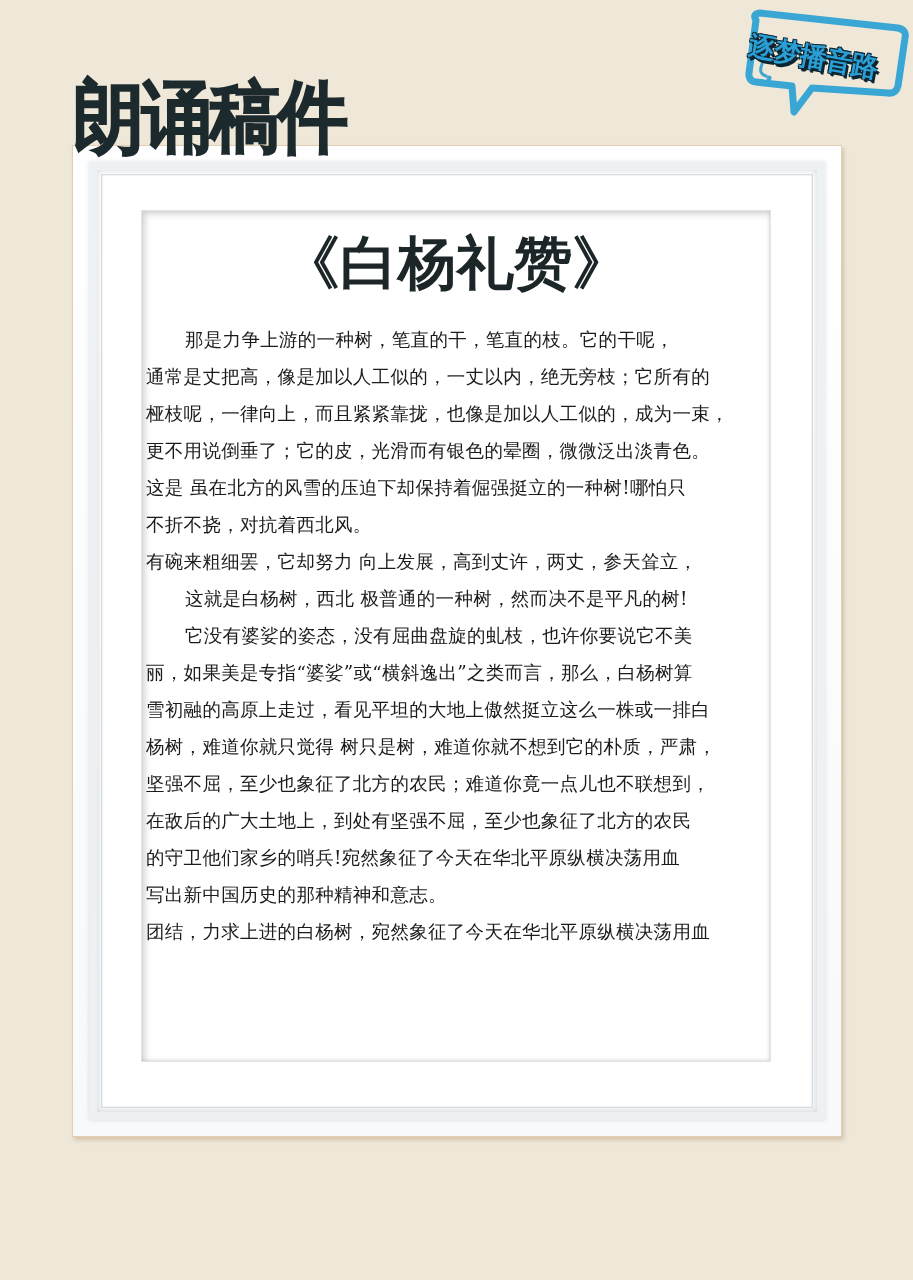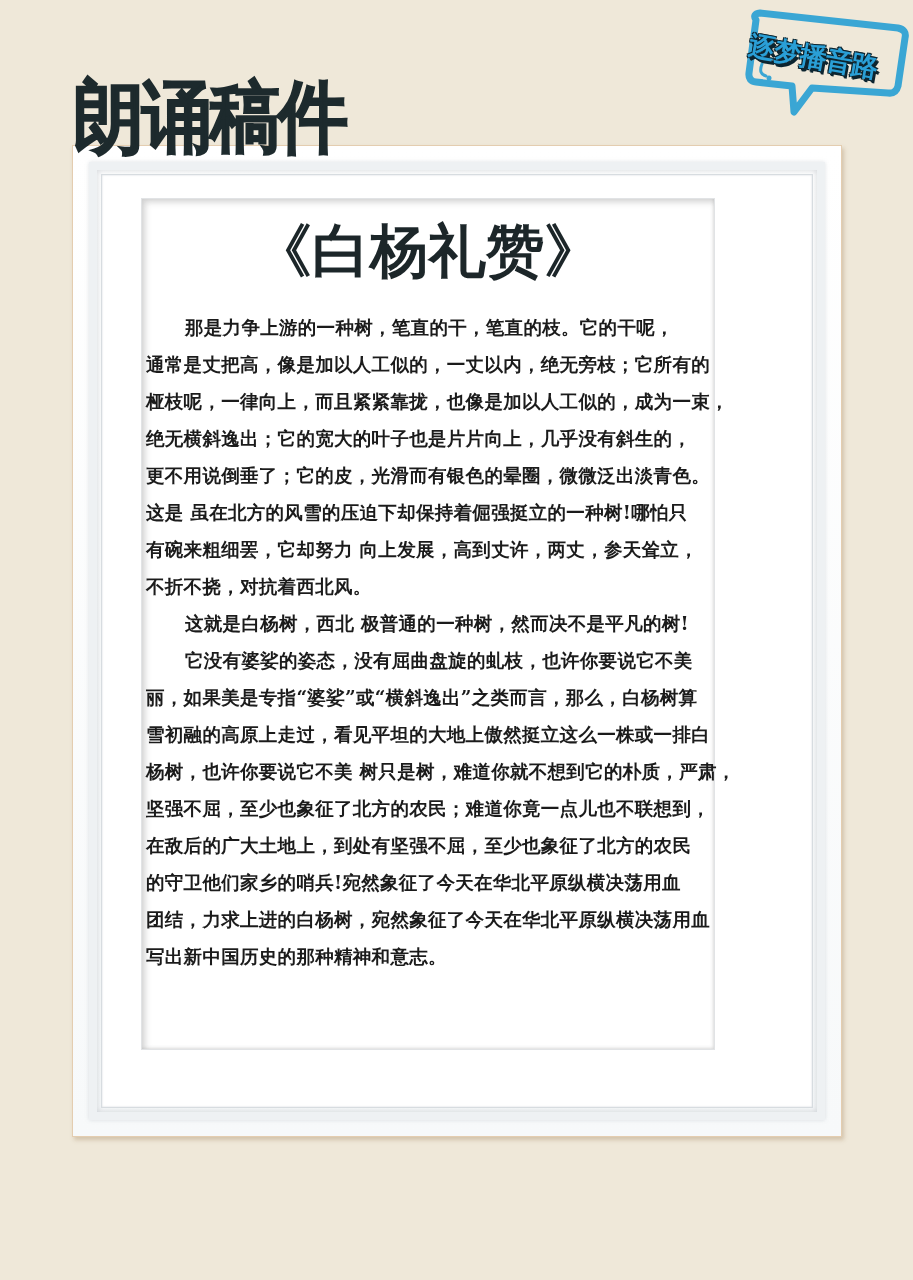--- a/index.html
+++ b/index.html
@@ -62,22 +62,22 @@
   }
   .frame-mat {
     position: absolute;
     left: 28px; top: 28px; right: 28px; bottom: 28px;
     background: #ffffff;
     border: 1px solid #d7dce0;
     box-shadow: inset 0 0 2px rgba(140,150,160,0.4);
   }
   .paper {
     position: absolute;
-    left: 68px; top: 52px;
-    width: 574px; height: 852px;
+    left: 68px; top: 64px;
+    width: 630px; height: 852px;
     background: #ffffff;
     box-shadow: inset 3px 3px 6px rgba(130,130,130,0.35), inset -1px -1px 3px rgba(160,160,160,0.3);
     border: 1px solid #e1e3e5;
   }
   .doc-title {
     position: absolute;
     left: 0; right: 0; top: 14px;
     text-align: center;
     font-family: "DejaVu Serif", "Liberation Serif", serif;
     font-weight: bold;
@@ -88,21 +88,21 @@
   .doc-body {
     position: absolute;
     left: 4px; top: 110px;
     width: 630px;
     font-family: "DejaVu Serif", "Liberation Serif", serif;
     font-size: 18.5px;
     line-height: 37px;
     color: #1b1b1b;
     letter-spacing: 0.3px;
   }
-  .line { white-space: nowrap; height: 37px; font-weight: bold; }
+  .line { white-space: nowrap; height: 37px; }
   .line.indent { padding-left: 39px; }
 </style>
 </head>
 <body>
 
 <div class="page-heading">朗诵稿件</div>
 
 <div class="badge">
   <svg width="168" height="110" viewBox="0 0 168 110">
     <path d="M14 12 Q10 6 18 5 L156 20 Q165 22 163 30 L156 78 Q154 86 146 85 L70 80 L52 104 L50 78 L14 74 Q6 73 7 65 Z" fill="#efe8d9" stroke="#3aa6d4" stroke-width="7" stroke-linejoin="round"></path>
@@ -114,30 +114,29 @@
 
 <div class="frame-outer">
   <div class="frame-bevel"></div>
   <div class="frame-mat"></div>
   <div class="paper">
     <div class="doc-title">《白杨礼赞》</div>
     <div class="doc-body">
       <div class="line indent">那是力争上游的一种树，笔直的干，笔直的枝。它的干呢，</div>
       <div class="line">通常是丈把高，像是加以人工似的，一丈以内，绝无旁枝；它所有的</div>
       <div class="line">桠枝呢，一律向上，而且紧紧靠拢，也像是加以人工似的，成为一束，</div>
-      <div class="line">绝无横斜逸出；它的宽大的叶子也是片片向上，几乎没有斜生的，</div>
       <div class="line">更不用说倒垂了；它的皮，光滑而有银色的晕圈，微微泛出淡青色。</div>
       <div class="line">这是 虽在北方的风雪的压迫下却保持着倔强挺立的一种树!哪怕只</div>
+      <div class="line">不折不挠，对抗着西北风。</div>
       <div class="line">有碗来粗细罢，它却努力 向上发展，高到丈许，两丈，参天耸立，</div>
-      <div class="line">不折不挠，对抗着西北风。</div>
       <div class="line indent">这就是白杨树，西北 极普通的一种树，然而决不是平凡的树!</div>
       <div class="line indent">它没有婆娑的姿态，没有屈曲盘旋的虬枝，也许你要说它不美</div>
       <div class="line">丽，如果美是专指“婆娑”或“横斜逸出”之类而言，那么，白杨树算</div>
       <div class="line">雪初融的高原上走过，看见平坦的大地上傲然挺立这么一株或一排白</div>
-      <div class="line">杨树，也许你要说它不美 树只是树，难道你就不想到它的朴质，严肃，</div>
+      <div class="line">杨树，难道你就只觉得 树只是树，难道你就不想到它的朴质，严肃，</div>
       <div class="line">坚强不屈，至少也象征了北方的农民；难道你竟一点儿也不联想到，</div>
       <div class="line">在敌后的广大土地上，到处有坚强不屈，至少也象征了北方的农民</div>
       <div class="line">的守卫他们家乡的哨兵!宛然象征了今天在华北平原纵横决荡用血</div>
+      <div class="line">写出新中国历史的那种精神和意志。</div>
       <div class="line">团结，力求上进的白杨树，宛然象征了今天在华北平原纵横决荡用血</div>
-      <div class="line">写出新中国历史的那种精神和意志。</div>
     </div>
   </div>
 </div>
 
 </body></html>

